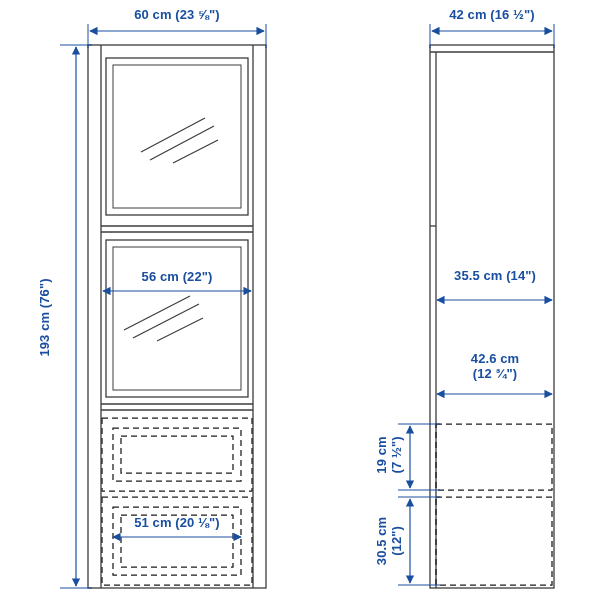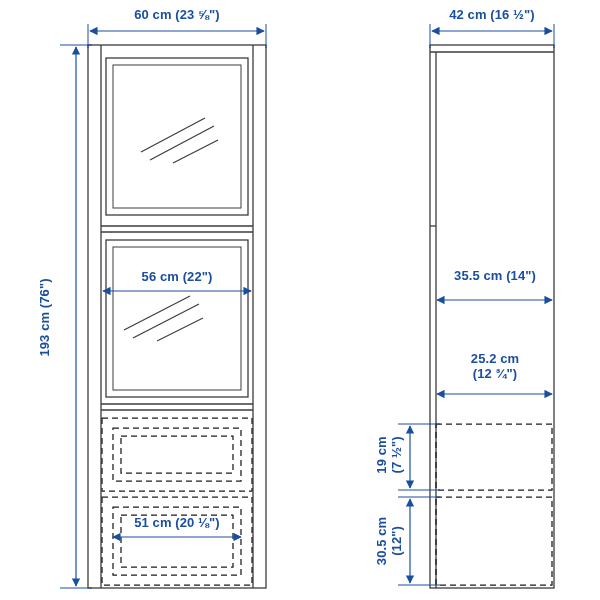--- a/index.html
+++ b/index.html
@@ -131,21 +131,21 @@
 
   <div class="dim-label" style="left:97px;top:270px;width:160px;">56 cm (22")</div>
 
   <div class="dim-label" style="left:97px;top:516px;width:160px;">51 cm (20 ⅛")</div>
 
   <div class="dim-label" style="left:422px;top:8px;width:140px;">42 cm (16 ½")</div>
 
   <div class="dim-label" style="left:425px;top:269px;width:140px;">35.5 cm (14")</div>
 
   <div class="dim-label" style="left:425px;top:352px;width:140px;">
-    <div>25.2 cm</div>
+    <div>42.6 cm</div>
     <div>(12 ¾")</div>
   </div>
 
   <div class="dim-label vert" style="left:330px;top:440px;width:120px;transform:rotate(-90deg);">
     <div>19 cm</div>
     <div>(7 ½")</div>
   </div>
 
   <div class="dim-label vert" style="left:325px;top:526px;width:130px;transform:rotate(-90deg);">
     <div>30.5 cm</div>

